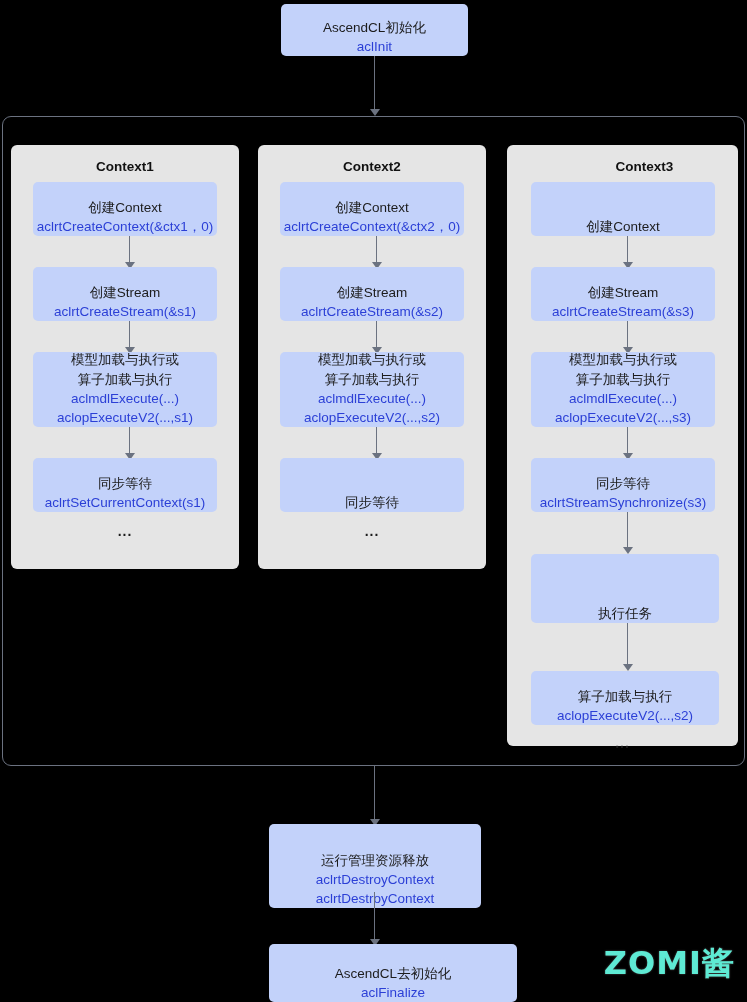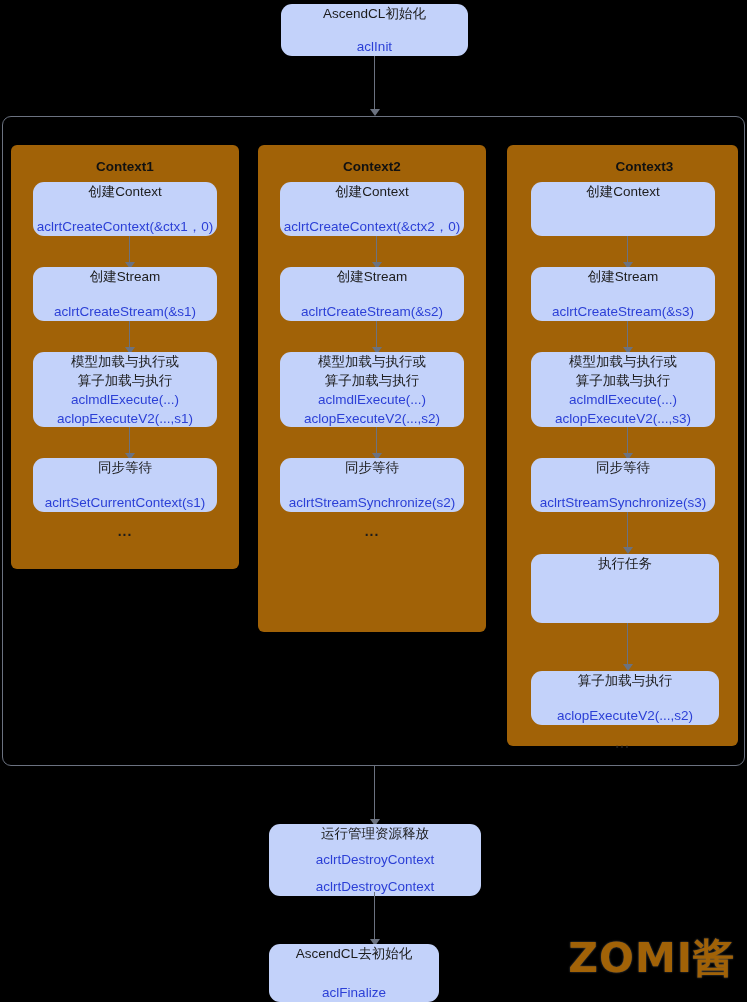--- a/index.html
+++ b/index.html
@@ -14,25 +14,25 @@
     position: relative;
     overflow: hidden;
     font-family: "Liberation Sans", "DejaVu Sans", sans-serif;
   }
 
   
   .node {
     position: absolute;
     box-sizing: border-box;
     background: #c3d2fa;
-    border-radius: 11px;
+    border-radius: 5px;
     display: flex;
     flex-direction: column;
     align-items: center;
-    justify-content: space-between;
+    justify-content: flex-end;
     text-align: center;
     line-height: 1.42;
   }
   .node .cn {
     color: #1c1c1c;
     font-size: 13.5px;
   }
   .node .api {
     color: #2b3fd6;
     font-size: 13.5px;
@@ -48,21 +48,21 @@
     box-sizing: border-box;
     border: 1.5px solid #6b7280;
     border-radius: 9px;
     background: #000000;
   }
 
   
   .context-panel {
     position: absolute;
     box-sizing: border-box;
-    background: #a16207;
+    background: #e5e5e5;
     border-radius: 6px;
   }
   .context-title {
     position: absolute;
     left: 0;
     right: 0;
     text-align: center;
     font-size: 13.5px;
     font-weight: bold;
     color: #111111;
@@ -99,22 +99,22 @@
     border-left: 5px solid transparent;
     border-right: 5px solid transparent;
     border-top: 7px solid #6b7280;
   }
 
   
   #zomi-logo {
     position: absolute;
     right: 12px;
     bottom: 16px;
-    color: #a16207;
-    font-size: 41px;
+    color: #5eead4;
+    font-size: 32px;
     font-weight: bold;
     letter-spacing: 1px;
     font-family: "DejaVu Sans", "Liberation Sans", sans-serif;
     text-shadow: 0 0 2px rgba(255,255,255,0.35);
   }
 </style>
 </head>
 <body>
 
 <div class="node" id="node-init" style="left:281px; top:4px; width:187px; height:52px;">
@@ -162,21 +162,21 @@
     </div>
 
     <div class="node" style="left:22px; top:313px; width:184px; height:54px;">
       <div class="cn">同步等待</div>
       <div class="api">aclrtSetCurrentContext(s1)</div>
     </div>
 
     <div class="ellipsis" style="top:378px;">...</div>
   </div>
 
-  <div class="context-panel" style="left:255px; top:28px; width:228px; height:487px;">
+  <div class="context-panel" style="left:255px; top:28px; width:228px; height:424px;">
     <div class="context-title" style="top:14px;">Context2</div>
 
     <div class="node" style="left:22px; top:37px; width:184px; height:54px;">
       <div class="cn">创建Context</div>
       <div class="api">aclrtCreateContext(&amp;ctx2，0)</div>
     </div>
     <div class="arrow" style="left:112px; top:91px; height:33px;">
       <div class="shaft" style="height:26px;"></div>
         <div class="head" style="top:26px;"></div>
     </div>
@@ -196,21 +196,20 @@
       <div class="api">aclmdlExecute(...)</div>
       <div class="api">aclopExecuteV2(...,s2)</div>
     </div>
     <div class="arrow" style="left:112px; top:282px; height:33px;">
       <div class="shaft" style="height:26px;"></div>
         <div class="head" style="top:26px;"></div>
     </div>
 
     <div class="node" style="left:22px; top:313px; width:184px; height:54px;">
       <div class="cn">同步等待</div>
-      <div class="api">aclrtStreamSynchronize(s2)</div>
     </div>
 
     <div class="ellipsis" style="top:378px;">...</div>
   </div>
 
   <div class="context-panel" style="left:504px; top:28px; width:231px; height:601px;">
     <div class="context-title" style="top:14px;padding-left:44px;">Context3</div>
 
     <div class="node" style="left:24px; top:37px; width:184px; height:54px;">
       <div class="cn">创建Context</div>
@@ -265,29 +264,29 @@
     <div class="ellipsis" style="top:590px;">...</div>
   </div>
 
 </div>
 
 <div class="arrow" style="left:368px; top:766px; height:60px;">
   <div class="shaft" style="height:53px;"></div>
   <div class="head" style="top:53px;"></div>
 </div>
 
-<div class="node" id="node-release" style="left:269px; top:824px; width:212px; height:72px;">
+<div class="node" id="node-release" style="left:269px; top:824px; width:212px; height:84px;">
   <div class="cn">运行管理资源释放</div>
   <div class="api">aclrtDestroyContext</div>
   <div class="api">aclrtDestroyContext</div>
 </div>
 
 <div class="arrow" style="left:368px; top:892px; height:54px;">
   <div class="shaft" style="height:47px;"></div>
   <div class="head" style="top:47px;"></div>
 </div>
 
-<div class="node" id="node-finalize" style="left:269px; top:944px; width:170px; height:58px;">
+<div class="node" id="node-finalize" style="left:269px; top:944px; width:248px; height:58px;">
   <div class="cn">AscendCL去初始化</div>
   <div class="api">aclFinalize</div>
 </div>
 
 <div id="zomi-logo">ZOMI酱</div>
 
 </body></html>

